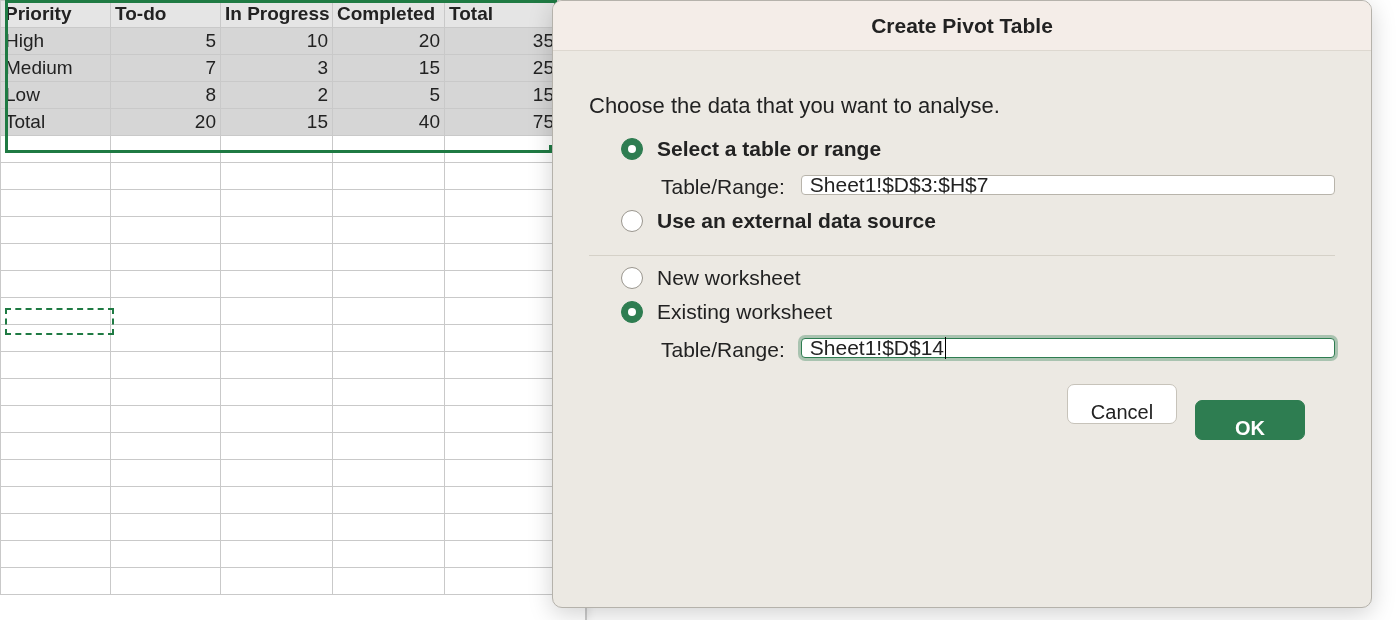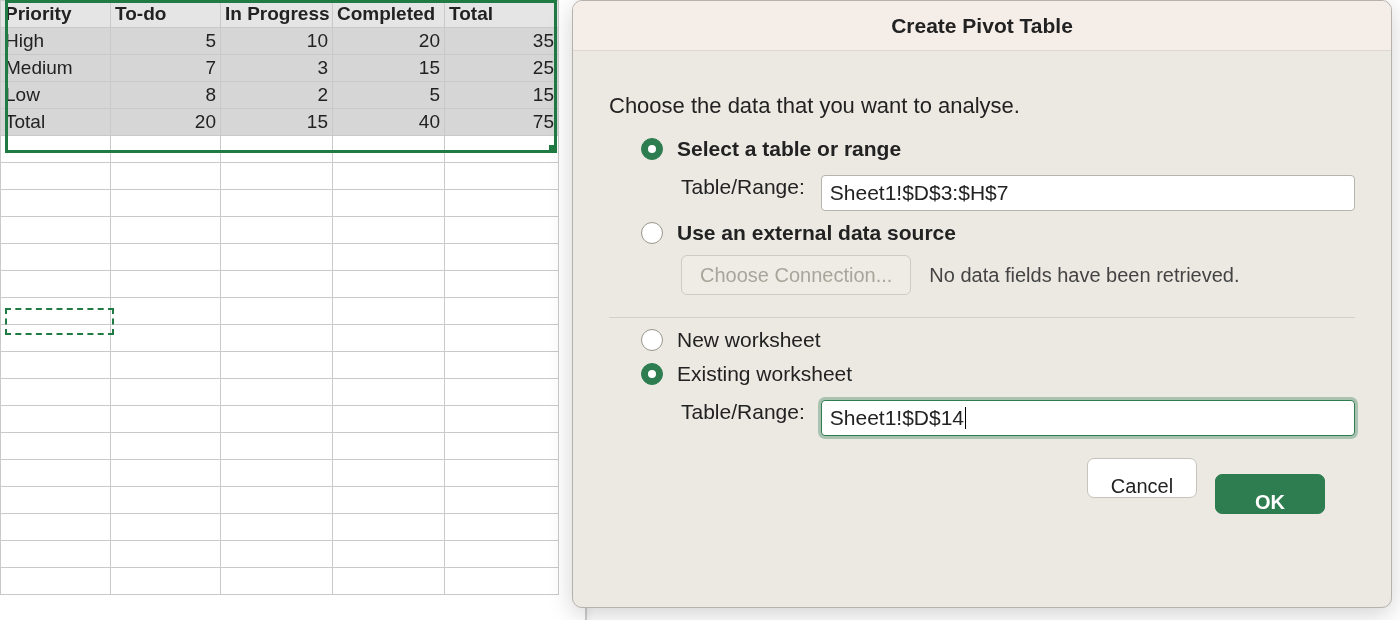--- a/index.html
+++ b/index.html
@@ -65,21 +65,21 @@
     position: absolute;
     left: 5px; top: 308px;
     width: 109px; height: 27px;
     border: 2px dashed #1f7a43;
     pointer-events: none;
   }
 
   
   .dialog {
     position: absolute;
-    left: 572px; top: 0;
+    left: 552px; top: 0;
     width: 820px;
     height: 608px;
     background: #ece9e3;
     border: 1px solid #b5b2ab;
     border-radius: 10px;
     box-shadow: 0 6px 24px rgba(0,0,0,0.18);
     overflow: hidden;
   }
   .dialog-title {
     height: 50px;
@@ -128,21 +128,21 @@
   .field-row {
     display: flex;
     margin: 14px 0 2px 72px;
     font-size: 21px;
   }
   .field-label { margin-right: 16px; white-space: nowrap; }
   .textbox {
     flex: 1;
     display: flex;
     align-items: center;
-    height: 36px;
+    height: 20px;
     border: 1px solid #b8b4ab;
     background: #fff;
     border-radius: 4px;
     padding: 0 8px;
     font-size: 21px;
     position: relative;
   }
   .textbox.focused {
     box-shadow: 0 0 0 3px rgba(46,125,81,0.35);
     border-color: #2e7d51;
@@ -408,24 +408,20 @@
         <span>Sheet1!$D$3:$H$7</span>
         <span class="picker-icon"><span class="range-ico"></span></span>
       </div>
     </div>
 
     <div class="option-row bold">
       <span class="radio"></span>
       <span class="opt-label">Use an external data source</span>
     </div>
 
-    <div style="display:flex;align-items:center;margin-top:10px;">
-      <span class="disabled-btn">Choose Connection...</span>
-      <span class="ext-note">No data fields have been retrieved.</span>
-    </div>
 
     <div class="divider"></div>
 
 
     <div class="option-row">
       <span class="radio"></span>
       <span class="opt-label">New worksheet</span>
     </div>
     <div class="option-row">
       <span class="radio checked"></span>

